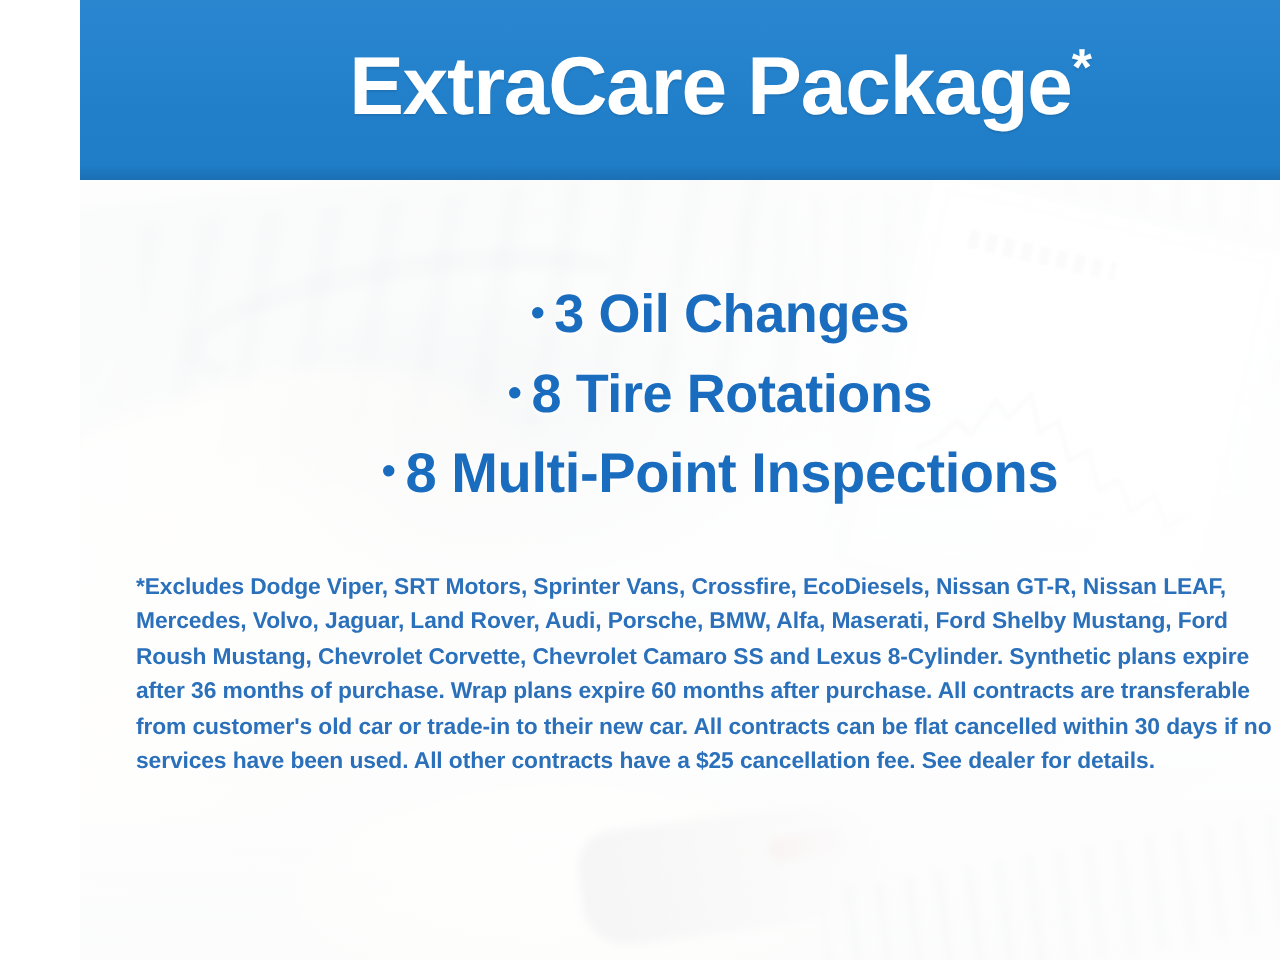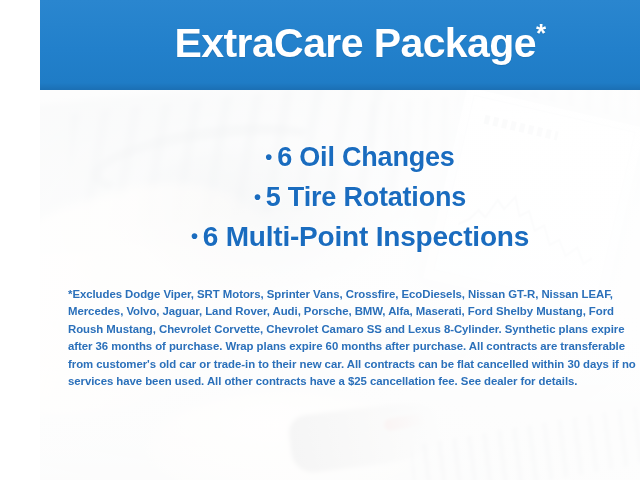--- a/index.html
+++ b/index.html
@@ -296,25 +296,25 @@
   </div>
 
   <div class="header-banner">
     <div class="header-title">
       <span>ExtraCare Package</span><span class="star">*</span>
     </div>
   </div>
 
   <div class="benefits">
     <div class="benefit-line">
-      <span class="dot">•</span><span>6 Oil Changes</span>
+      <span class="dot">•</span><span>3 Oil Changes</span>
     </div>
     <div class="benefit-line">
-      <span class="dot">•</span><span>5 Tire Rotations</span>
+      <span class="dot">•</span><span>8 Tire Rotations</span>
     </div>
     <div class="benefit-line">
-      <span class="dot">•</span><span>6 Multi-Point Inspections</span>
+      <span class="dot">•</span><span>8 Multi-Point Inspections</span>
     </div>
   </div>
 
   <div class="disclaimer">*Excludes Dodge Viper, SRT Motors, Sprinter Vans, Crossfire, EcoDiesels, Nissan GT-R, Nissan LEAF, Mercedes, Volvo, Jaguar, Land Rover, Audi, Porsche, BMW, Alfa, Maserati, Ford Shelby Mustang, Ford Roush Mustang, Chevrolet Corvette, Chevrolet Camaro SS and Lexus 8-Cylinder. Synthetic plans expire after 36 months of purchase. Wrap plans expire 60 months after purchase. All contracts are transferable from customer's old car or trade-in to their new car. All contracts can be flat cancelled within 30 days if no services have been used. All other contracts have a $25 cancellation fee. See dealer for details.</div>
 
 </div>
 
 </body></html>

